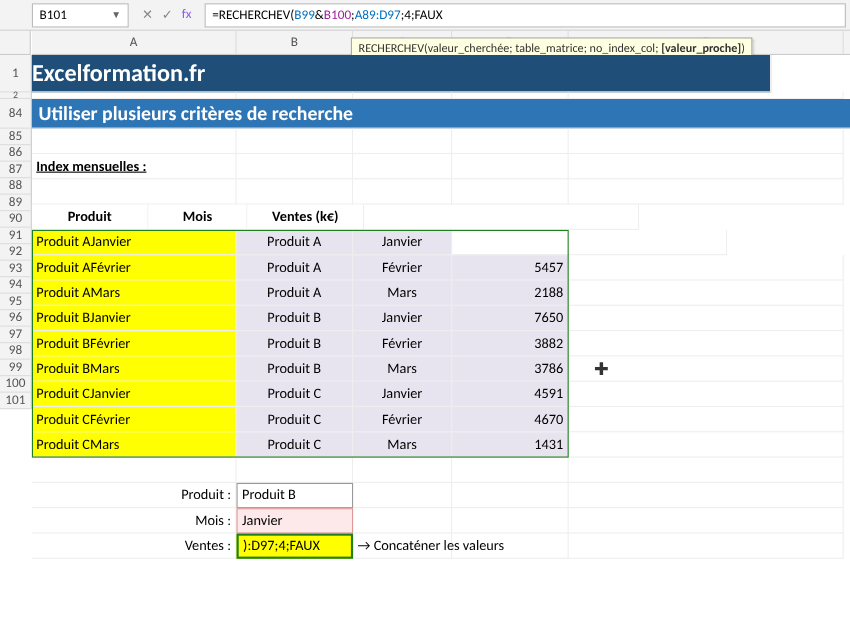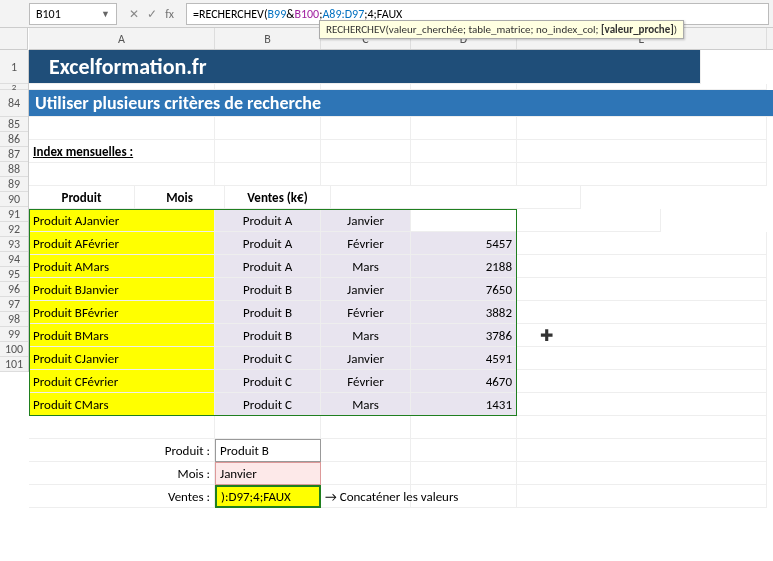--- a/index.html
+++ b/index.html
@@ -1,42 +1,42 @@
 <!DOCTYPE html>
 <html><head>
 <meta charset="utf-8">
 <style>
 * { box-sizing: border-box; margin: 0; padding: 0; }
 body { font-family: Calibri, Arial, sans-serif; font-size: 13px; background: #fff; width: 773px; height: 561px; overflow: hidden; position: relative; }
 .namebox-bar { display: flex; align-items: center; height: 28px; background: #f3f3f3; border-bottom: 1px solid #ccc; padding: 2px 4px; gap: 6px; }
 .namebox { width: 88px; height: 22px; background: #fff; border: 1px solid #bbb; padding: 0 6px; display: flex; align-items: center; justify-content: space-between; font-size: 12px; margin-left: 25px; }
 .namebox .dd { color: #666; font-size: 9px; }
 .fx-icons { display: flex; gap: 8px; padding: 0 6px; color: #888; font-size: 12px; }
-.fx-lbl { color: #737373; font-size: 12px; }
+.fx-lbl { color: #8b5cf6; font-size: 12px; }
 .formula-input { flex: 1; height: 22px; background: #fff; border: 1px solid #bbb; padding: 0 6px; font-size: 12px; display: flex; align-items: center; position: relative; }
 .formula-input .seg { white-space: pre; }
 .cref1 { color: #0070c0; }
 .cref2 { color: #a020a0; }
 .cref3 { color: #0070c0; }
-.tooltip { position: absolute; top: 16px; left: 132px; background: #ffffe1; border: 1px solid #aaa; padding: 2px 6px; font-size: 11px; color: #333; white-space: nowrap; box-shadow: 1px 1px 2px rgba(0,0,0,0.2); }
+.tooltip { position: absolute; top: 30px; left: 132px; background: #ffffe1; border: 1px solid #aaa; padding: 2px 6px; font-size: 11px; color: #333; white-space: nowrap; box-shadow: 1px 1px 2px rgba(0,0,0,0.2); }
 .tooltip b { font-weight: bold; }
 .sheet-area { display: flex; height: 533px; }
 .rowhdrs { display: flex; flex-direction: column; background: #f3f3f3; border-right: 1px solid #ccc; }
 .colhdrs { display: flex; background: #f3f3f3; border-bottom: 1px solid #ccc; height: 22px; }
 .colhdr { border-right: 1px solid #ddd; display: flex; align-items: center; justify-content: center; color: #555; font-size: 12px; }
 .rowhdr { border-bottom: 1px solid #ddd; display: flex; align-items: center; justify-content: center; color: #555; font-size: 12px; width: 28px; }
 .grid { position: relative; }
 .row { display: flex; height: 23px; }
 .cell { border-right: 1px solid #eee; border-bottom: 1px solid #eee; padding: 0 4px; display: flex; align-items: center; overflow: hidden; }
 .colA { width: 186px; }
 .colB { width: 106px; }
 .colC { width: 90px; }
 .colD { width: 106px; }
 .colE { width: 250px; }
-.title-bar { background: #1f4e79; color: #fff; font-size: 22px; font-weight: bold; padding: 4px 20px; width: 672px; height: 100%; display: flex; align-items: center; border-right: 1px solid #eee; border-bottom: 1px solid #eee; }
+.title-bar { background: #1f4e79; color: #fff; font-size: 22px; font-weight: bold; padding: 4px 0; width: 672px; height: 100%; display: flex; align-items: center; border-right: 1px solid #eee; border-bottom: 1px solid #eee; }
 .title-row { height: 34px; }
 .subtitle-bar { background: #2e75b6; color: #fff; font-size: 18px; font-weight: bold; padding: 2px 6px; width: 764px; height: 100%; display: flex; align-items: center; border-right: 1px solid #eee; border-bottom: 1px solid #eee; }
 .subtitle-row { height: 27px; }
 .section-lbl { font-weight: bold; text-decoration: underline; }
 .hdr-cell { background: #fff; font-weight: bold; }
 .idx-cell { background: #ffff00; }
 .data-cell { background: #e8e4ef; }
 .data-cell.num { justify-content: flex-end; }
 .data-cell.center { justify-content: center; }
 .right { justify-content: flex-end; }

